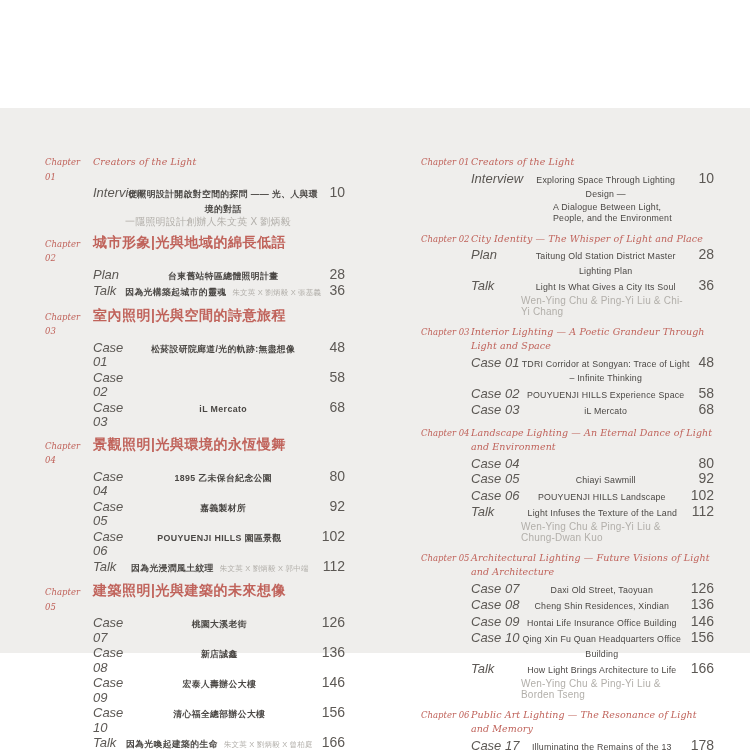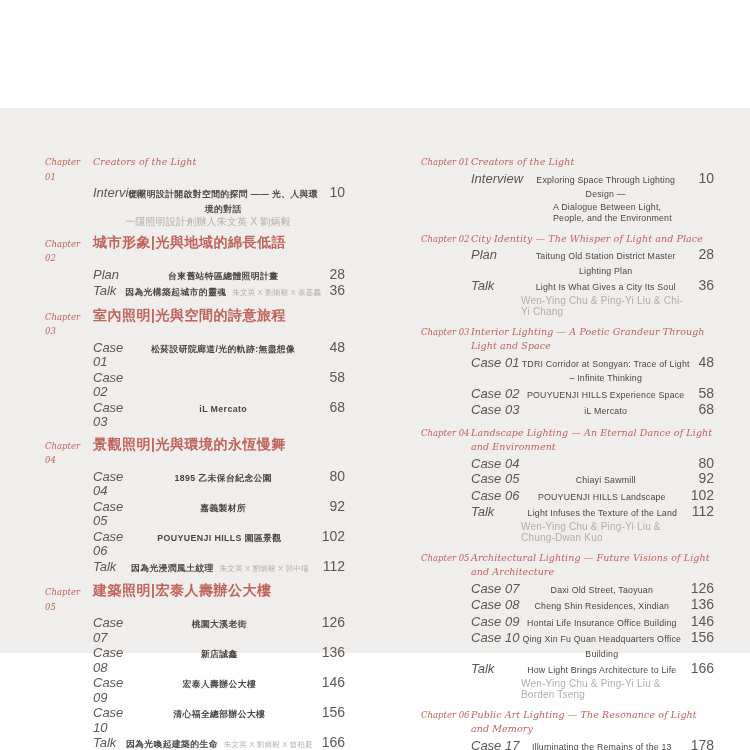--- a/index.html
+++ b/index.html
@@ -156,21 +156,21 @@
           <span class="row-label">Talk</span>
           <div class="row-main">
             <div class="row-title">因為光浸潤風土紋理<span class="row-credit-inline">朱文英 X 劉炳毅 X 郭中端</span></div>
           </div>
           <span class="row-page">112</span>
         </div>
       </div>
       <div class="chapter">
         <div class="chapter-head">
           <span class="chapter-label">Chapter 05</span>
-          <span class="chapter-title-zh">建築照明|宏泰人壽辦公大樓</span>
+          <span class="chapter-title-zh">建築照明|光與建築的未來想像</span>
         </div>
         <div class="row">
           <span class="row-indent"></span>
           <span class="row-label">Case 07</span>
           <div class="row-main">
             <div class="row-title">桃園大溪老街</div>
           </div>
           <span class="row-page">126</span>
         </div>
         <div class="row">

